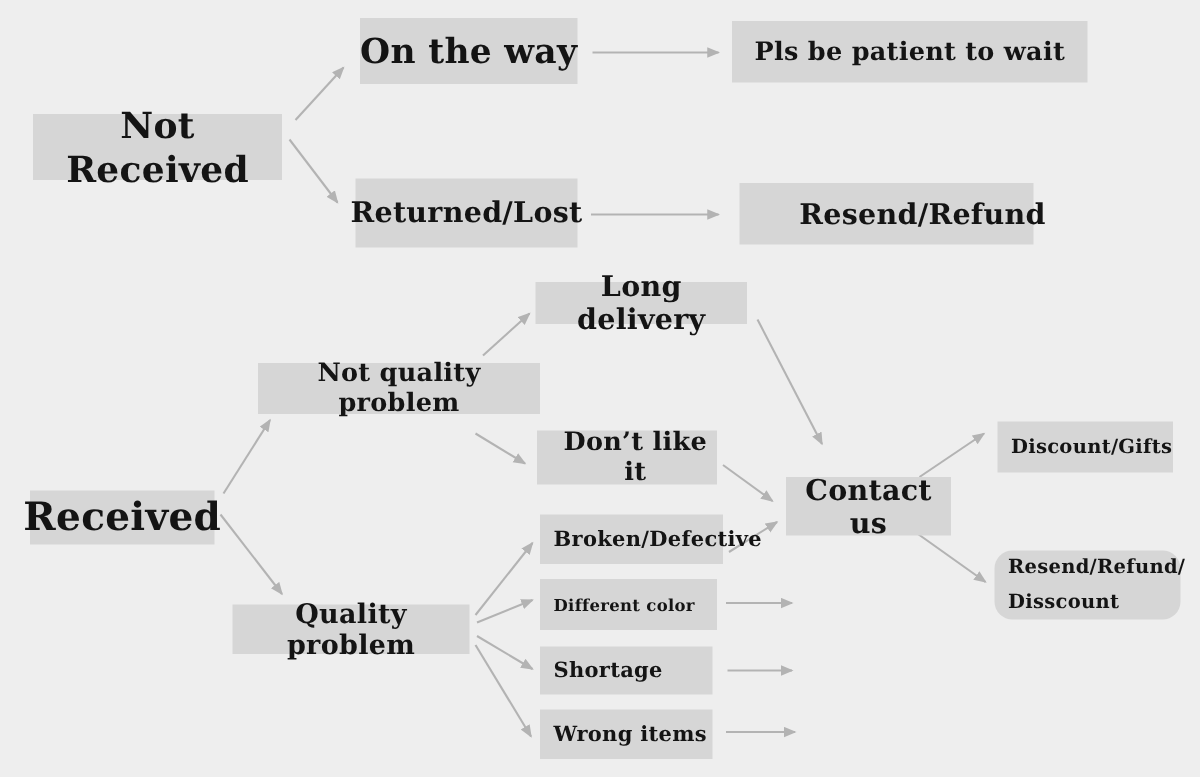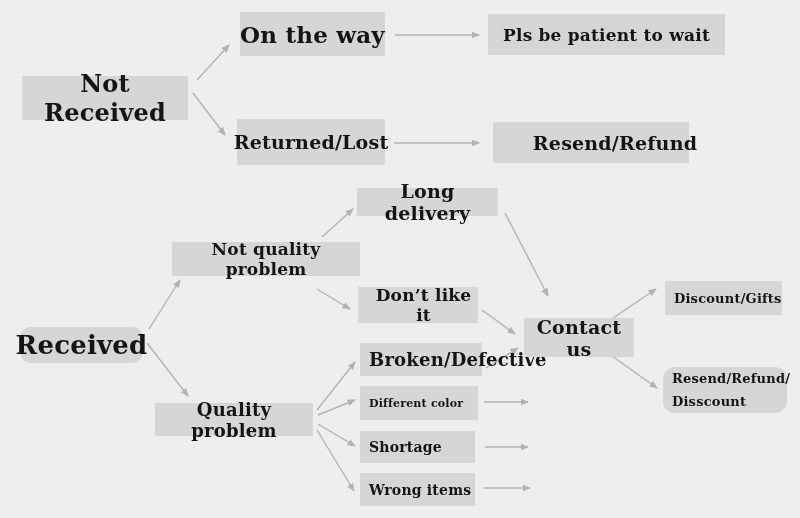--- a/index.html
+++ b/index.html
@@ -43,26 +43,26 @@
     letter-spacing: 0.2px;
     white-space: pre-line;
   }
   .node.left { justify-content: flex-start; text-align: left; padding-left: 9px; }
 
   .n-not-received      { left: 22px;  top: 76px;  width: 166px; height: 44px; font-size: 24px; }
   .n-on-the-way        { left: 240px; top: 12px;  width: 145px; height: 44px; font-size: 23px; }
   .n-pls-be-patient    { left: 488px; top: 14px;  width: 237px; height: 41px; font-size: 17px; }
   .n-returned-lost     { left: 237px; top: 119px; width: 148px; height: 46px; font-size: 19px; }
   .n-resend-refund     { left: 493px; top: 122px; width: 196px; height: 41px; font-size: 19px; padding-left: 48px; }
-  .n-received          { left: 20px;  top: 327px; width: 123px; height: 36px; font-size: 26px; border-radius: 11px; }
+  .n-received          { left: 20px;  top: 327px; width: 123px; height: 36px; font-size: 26px; }
   .n-not-quality       { left: 160px; top: 242px; width: 188px; height: 34px; font-size: 17px; margin-left: 12px; }
   .n-long-delivery     { left: 357px; top: 188px; width: 141px; height: 28px; font-size: 19px; }
   .n-dont-like-it      { left: 358px; top: 287px; width: 120px; height: 36px; font-size: 17px; padding-left: 11px; }
   .n-quality-problem   { left: 155px; top: 403px; width: 158px; height: 33px; font-size: 18px; }
-  .n-broken-defective  { left: 360px; top: 343px; width: 122px; height: 33px; font-size: 18px; }
+  .n-broken-defective  { left: 360px; top: 343px; width: 122px; height: 33px; font-size: 14px; }
   .n-different-color   { left: 360px; top: 386px; width: 118px; height: 34px; font-size: 11px; }
   .n-shortage          { left: 360px; top: 431px; width: 115px; height: 32px; font-size: 14px; }
   .n-wrong-items       { left: 360px; top: 473px; width: 115px; height: 33px; font-size: 14px; }
   .n-contact-us        { left: 524px; top: 318px; width: 110px; height: 39px; font-size: 19px; }
   .n-discount-gifts    { left: 665px; top: 281px; width: 117px; height: 34px; font-size: 13px; }
   .n-resend-disscount  { left: 663px; top: 367px; width: 124px; height: 46px; font-size: 13px;
                          line-height: 23px; border-radius: 12px; }
 </style>
 </head>
 <body>

